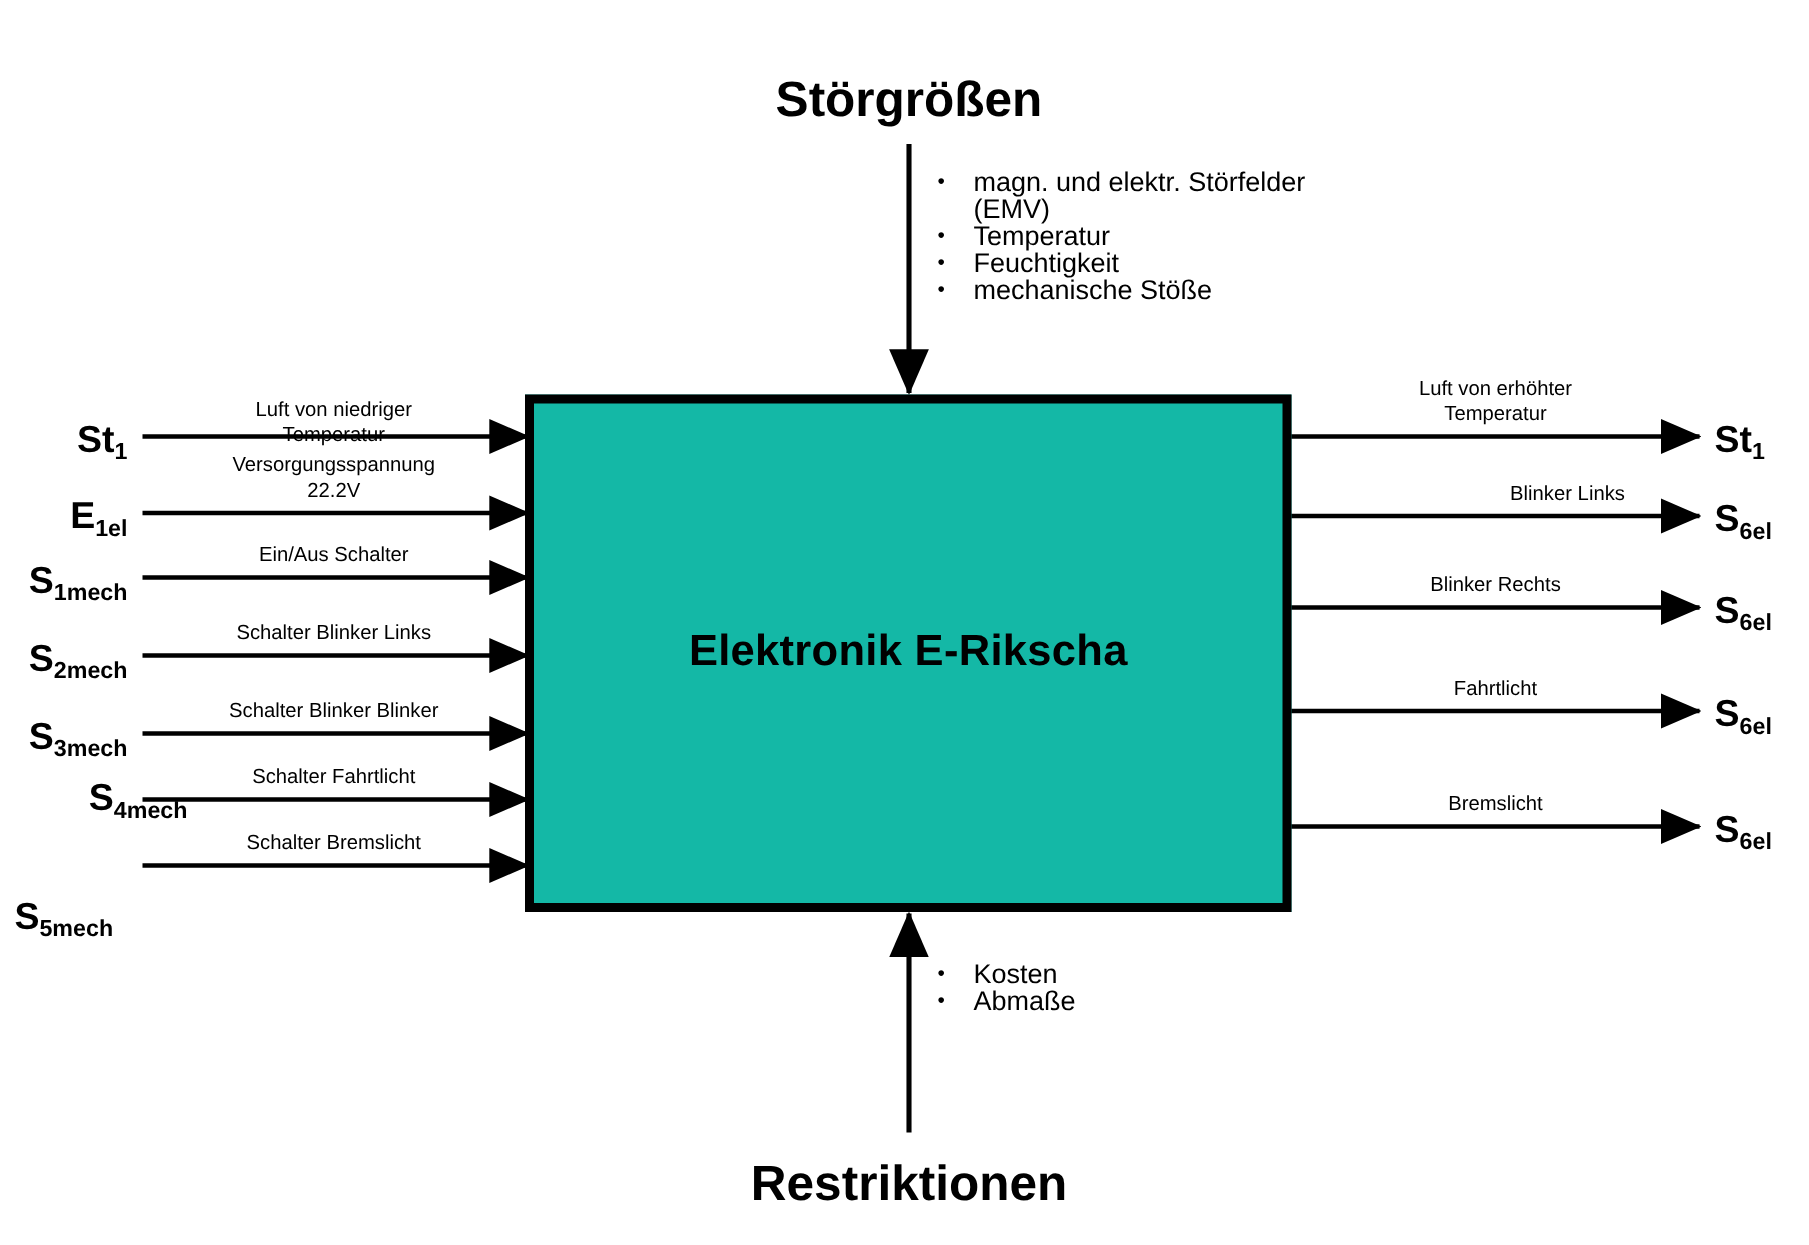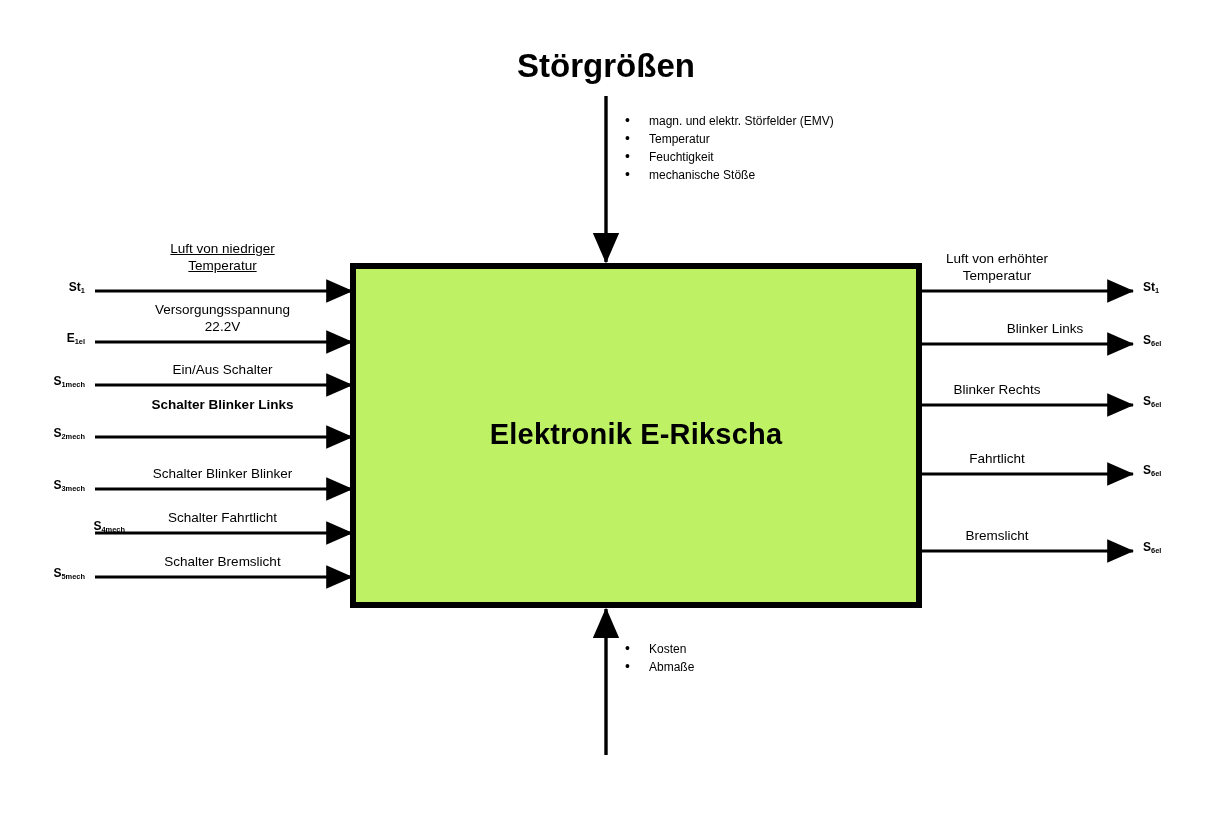--- a/index.html
+++ b/index.html
@@ -24,25 +24,25 @@
     width: 1206px;
     height: 830px;
     pointer-events: none;
   }
 
   
   .blackbox {
     position: absolute;
     left: 350px;
     top: 263px;
-    width: 572px;
+    width: 511px;
     height: 345px;
     border: 6px solid #000000;
     box-sizing: border-box;
-    background: #bef264;
+    background: #14b8a6;
   }
   .blackbox-title {
     position: absolute;
     left: 0;
     top: 149px;
     width: 100%;
     text-align: center;
     font-size: 29px;
     font-weight: bold;
     letter-spacing: 0.2px;
@@ -59,21 +59,21 @@
   }
   #heading-stoergroessen { left: 406px; top: 47px; width: 400px; }
   #heading-restriktionen { left: 406px; top: 770px; width: 400px; }
 
   
   .bullets {
     position: absolute;
     margin: 0;
     padding: 0;
     list-style: none;
-    font-size: 12px;
+    font-size: 18px;
     line-height: 18px;
   }
   .bullets li {
     position: relative;
     padding-left: 28px;
     margin: 0 0 0 0;
   }
   .bullets li::before {
     content: "\2022";
     position: absolute;
@@ -81,21 +81,21 @@
     top: -1px;
     font-size: 14px;
     line-height: 18px;
   }
   #bullets-stoergroessen { left: 621px; top: 112px; width: 300px; }
   #bullets-restriktionen { left: 621px; top: 640px; width: 260px; }
 
   
   .port {
     position: absolute;
-    font-size: 12px;
+    font-size: 25px;
     font-weight: bold;
     white-space: nowrap;
     line-height: 1;
   }
   .port sub {
     font-size: 0.62em;
     font-weight: bold;
     vertical-align: baseline;
     position: relative;
     top: 0.32em;
@@ -148,41 +148,42 @@
   </div>
 
   <div class="heading" id="heading-stoergroessen">Störgrößen</div>
   <ul class="bullets" id="bullets-stoergroessen">
       <li>magn. und elektr. Störfelder (EMV)</li>
       <li>Temperatur</li>
       <li>Feuchtigkeit</li>
       <li>mechanische Stöße</li>
     </ul>
 
+  <div class="heading" id="heading-restriktionen">Restriktionen</div>
   <ul class="bullets" id="bullets-restriktionen">
       <li>Kosten</li>
       <li>Abmaße</li>
     </ul>
 
   <div id="port-layer">
       <div class="port in" style="left: 0px; width: 85px; top: 281px;"><span>St</span><sub>1</sub></div>
-      <div class="flow-label" style="left: 95px; width: 255px; top: 240px; text-decoration: underline;">Luft von niedriger
+      <div class="flow-label" style="left: 95px; width: 255px; top: 264px;">Luft von niedriger
 Temperatur</div>
       <div class="port in" style="left: 0px; width: 85px; top: 332px;"><span>E</span><sub>1el</sub></div>
       <div class="flow-label" style="left: 95px; width: 255px; top: 301px;">Versorgungsspannung
 22.2V</div>
       <div class="port in" style="left: 0px; width: 85px; top: 375px;"><span>S</span><sub>1mech</sub></div>
       <div class="flow-label" style="left: 95px; width: 255px; top: 361px;">Ein/Aus Schalter</div>
       <div class="port in" style="left: 0px; width: 85px; top: 427px;"><span>S</span><sub>2mech</sub></div>
-      <div class="flow-label" style="left: 95px; width: 255px; top: 396px; font-weight: bold;">Schalter Blinker Links</div>
+      <div class="flow-label" style="left: 95px; width: 255px; top: 413px;">Schalter Blinker Links</div>
       <div class="port in" style="left: 0px; width: 85px; top: 479px;"><span>S</span><sub>3mech</sub></div>
       <div class="flow-label" style="left: 95px; width: 255px; top: 465px;">Schalter Blinker Blinker</div>
       <div class="port in" style="left: 0px; width: 85px; top: 520px; padding-left: 40px;"><span>S</span><sub>4mech</sub></div>
       <div class="flow-label" style="left: 95px; width: 255px; top: 509px;">Schalter Fahrtlicht</div>
-      <div class="port in" style="left: 0px; width: 85px; top: 567px;"><span>S</span><sub>5mech</sub></div>
+      <div class="port in" style="left: 0px; width: 85px; top: 599px; text-align: center;"><span>S</span><sub>5mech</sub></div>
       <div class="flow-label" style="left: 95px; width: 255px; top: 553px;">Schalter Bremslicht</div>
       <div class="port out" style="left: 1143px; width: 80px; top: 281px;"><span>St</span><sub>1</sub></div>
       <div class="flow-label" style="left: 861px; width: 272px; top: 250px;">Luft von erhöhter
 Temperatur</div>
       <div class="port out" style="left: 1143px; width: 80px; top: 334px;"><span>S</span><sub>6el</sub></div>
       <div class="flow-label" style="left: 861px; width: 272px; top: 320px; padding-left: 48px;">Blinker Links</div>
       <div class="port out" style="left: 1143px; width: 80px; top: 395px;"><span>S</span><sub>6el</sub></div>
       <div class="flow-label" style="left: 861px; width: 272px; top: 381px;">Blinker Rechts</div>
       <div class="port out" style="left: 1143px; width: 80px; top: 464px;"><span>S</span><sub>6el</sub></div>
       <div class="flow-label" style="left: 861px; width: 272px; top: 450px;">Fahrtlicht</div>

